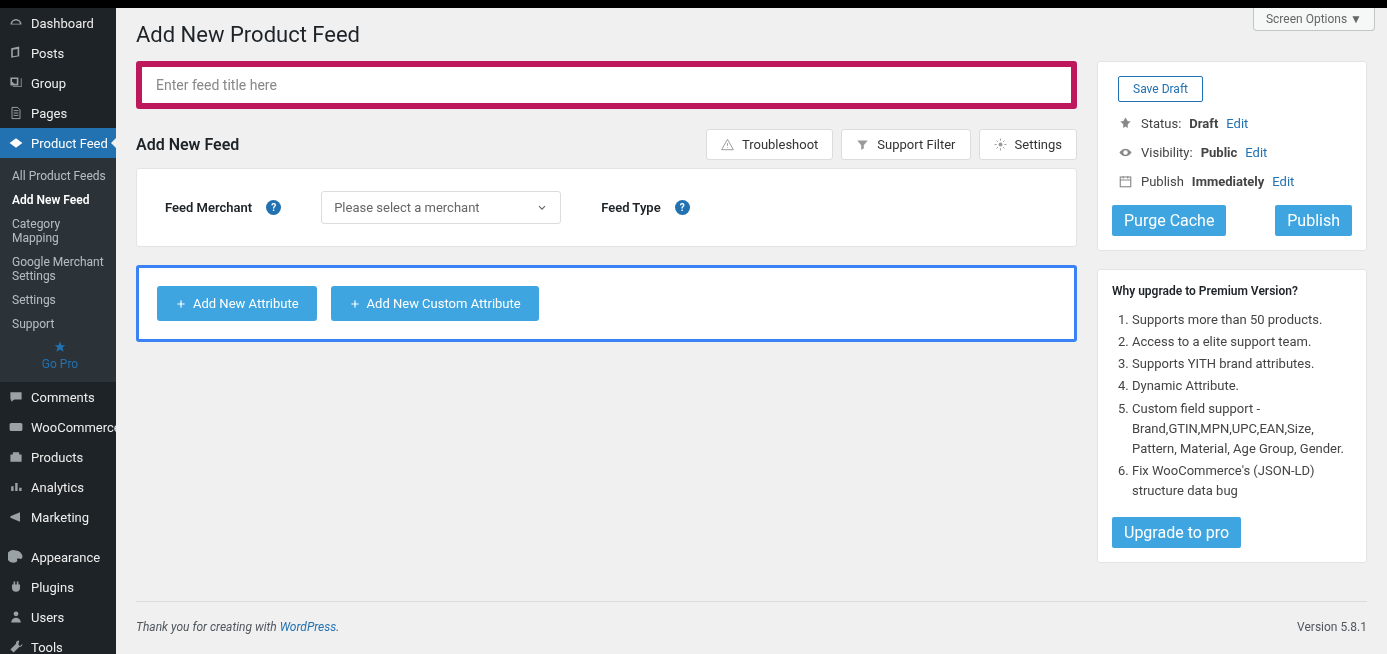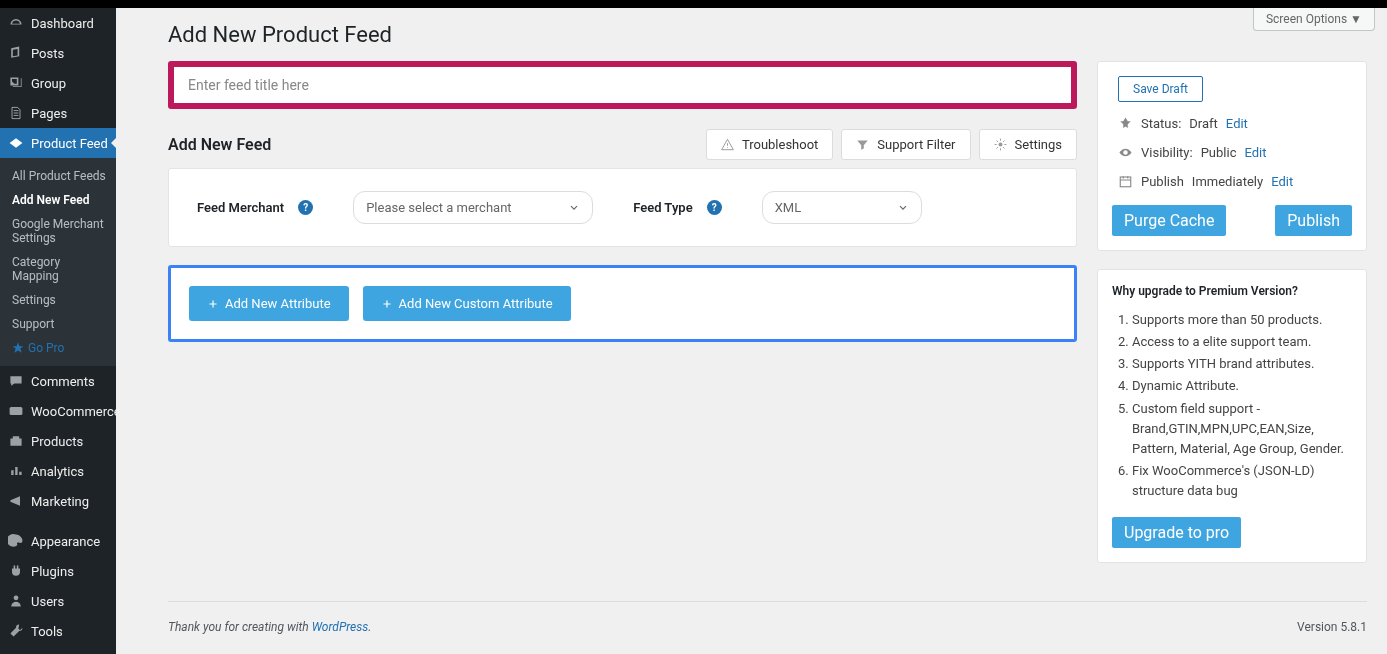--- a/index.html
+++ b/index.html
@@ -1,30 +1,30 @@
 <!DOCTYPE html>
 <html><head>
 <meta charset="utf-8">
 <style>
 * { margin: 0; padding: 0; box-sizing: border-box; font-family: -apple-system, BlinkMacSystemFont, "Segoe UI", Roboto, sans-serif; }
 body { background: #f0f0f1; font-size: 13px; color: #1d2327; width: 1387px; height: 654px; overflow: hidden; position: relative; }
 .topbar { height: 8px; background: #000; width: 100%; }
-.wrap { display: flex; height: 646px; gap: 32px; }
+.wrap { display: flex; height: 646px; }
 
 
 .sidebar { width: 116px; background: #1d2327; color: #eee; flex-shrink: 0; height: 100%; overflow-y: auto; }
 .menu-item { display: flex; align-items: center; padding: 7px 6px 7px 8px; font-size: 13px; color: #eee; cursor: pointer; }
 .menu-item .ic { width: 16px; height: 16px; margin-right: 7px; fill: rgba(240,246,252,.6); flex-shrink: 0; }
 .menu-item.active { background: #2271b1; color: #fff; position: relative; }
 .menu-item.active .ic { fill: #fff; }
 .menu-item.active::after { content: ""; position: absolute; right: -1px; top: 50%; margin-top: -6px; border: 6px solid transparent; border-right-color: #f0f0f1; }
 .submenu { background: #2c3338; padding: 6px 0; }
 .sub-item { padding: 5px 8px 5px 12px; font-size: 12px; color: rgba(240,246,252,.7); cursor: pointer; }
 .sub-item.current { color: #fff; font-weight: 600; }
-.sub-item.gopro { color: #2271b1; display:flex; align-items:center; gap:4px; }
+.sub-item.gopro { color: #2271b1; display:flex; align-items:center; gap:4px;flex-direction:column; }
 .sub-item.gopro svg { fill:#2271b1; width:12px; height:12px; }
 
 
 .content { flex: 1; padding: 0 20px 20px 20px; position: relative; display:flex; flex-direction:column; }
 .screen-options { position: absolute; right: 12px; top: 0; background: #f6f7f7; border: 1px solid #c3c4c7; border-top: none; border-radius: 0 0 4px 4px; padding: 4px 12px; font-size: 12px; color:#666; cursor:pointer; }
 .page-title { font-size: 22px; font-weight: 400; padding: 14px 0 14px 0; }
 .columns { display: flex; gap: 20px; flex:1 0 auto; }
 .col-main { flex: 1; }
 .col-side { width: 270px; }
 
@@ -34,34 +34,34 @@
 .feed-header { display: flex; align-items: center; margin: 20px 0 8px 0; }
 .feed-header h2 { font-size: 16px; font-weight: 600; }
 .header-btns { margin-left: auto; display: flex; gap: 8px; }
 .wbtn { background: #fff; border: 1px solid #dcdcde; border-radius: 3px; padding: 7px 14px; font-size: 13px; display: flex; align-items: center; gap: 8px; cursor: pointer; color:#333; }
 .wbtn svg { width: 13px; height: 13px; fill: #999; }
 
 .panel { background: #fff; border: 1px solid #e4e4e6; border-radius: 3px; padding: 22px 28px; display:flex; align-items:center; gap:40px; margin-bottom:18px; }
 .field-group { display:flex; align-items:center; gap:14px; }
 .field-label { font-weight:600; font-size:13px; }
 .help { width:15px; height:15px; border-radius:50%; background:#2271b1; color:#fff; display:inline-flex; align-items:center; justify-content:center; font-size:10px; font-weight:700; }
-.select { border:1px solid #dcdcde; border-radius:12px; padding:8px 12px; font-size:13px; color:#666; width:240px; display:flex; align-items:center; justify-content:space-between; background:#fff; cursor:pointer; }
+.select { border:1px solid #dcdcde; border-radius:3px; padding:8px 12px; font-size:13px; color:#666; width:240px; display:flex; align-items:center; justify-content:space-between; background:#fff; cursor:pointer; }
 .select.narrow { width:160px; }
 .chev { width:12px; height:12px; fill:#666; }
 
 .attr-panel { background:#fff; border:3px solid #3b82f6; border-radius:3px; padding:18px; display:flex; gap:14px; }
 .blue-btn { background:#3ea5e0; color:#fff; border:none; border-radius:3px; padding:10px 18px; font-size:13px; display:flex; align-items:center; gap:6px; cursor:pointer; }
 .blue-btn svg{ width:12px; height:12px; fill:#fff; stroke:#fff; }
 
 
 .sidebox { background:#fff; border:1px solid #e4e4e6; border-radius:3px; padding:14px; margin-bottom:18px; }
 .save-draft { border:1px solid #2271b1; color:#2271b1; background:#fff; border-radius:2px; padding:5px 14px; font-size:12px; cursor:pointer; margin-left:6px; }
 .meta-row { display:flex; align-items:center; gap:8px; margin-top:14px; font-size:13px; color:#444; padding-left:6px; }
 .meta-row svg { width:15px; height:15px; fill:#888; }
-.meta-row .bold { font-weight:400; }
+.meta-row .bold { font-weight:700; }
 .meta-row .link { color:#2271b1; cursor:pointer; }
 .pub-row { display:flex; align-items:center; justify-content:space-between; margin-top:16px; }
 .btn-small { background:#3ea5e0; color:#fff; border:none; border-radius:2px; padding:6px 12px; font-size:16px; cursor:pointer; }
 
 .sidebox h3 { font-size:12px; font-weight:600; margin-bottom:12px; }
 .sidebox ol { padding-left:20px; font-size:13px; color:#444; line-height:1.55; }
 .sidebox ol li { margin-bottom:2px; }
 
 .footer { display:flex; align-items:center; justify-content:space-between; padding:18px 0 8px; font-size:12px; color:#50575e; border-top:1px solid #dcdcde; margin-top:20px; }
 .footer i{ font-style:italic; }
@@ -99,22 +99,22 @@
       </div>
     <div class="menu-item active">
         <svg class="ic" viewBox="0 0 20 20">
           <path d="M2 10l8-6 8 6-8 6z"></path>
         </svg>
         <span>Product Feed</span>
       </div>
     <div class="submenu">
       <div class="sub-item">All Product Feeds</div>
       <div class="sub-item current">Add New Feed</div>
+      <div class="sub-item">Category Mapping</div>
       <div class="sub-item">Google Merchant Settings</div>
-      <div class="sub-item">Category Mapping</div>
       <div class="sub-item">Settings</div>
       <div class="sub-item">Support</div>
       <div class="sub-item gopro">
           <svg viewBox="0 0 20 20">
             <path d="M10 1l2.5 6H19l-5 4 2 7-6-4-6 4 2-7-5-4h6.5z"></path>
           </svg>
           <span>Go Pro</span>
         </div>
     </div>
     <div class="menu-item">
@@ -223,26 +223,20 @@
           <div class="select">
             <span>Please select a merchant</span>
             <svg class="chev" viewBox="0 0 20 20">
                 <path d="M5 7l5 5 5-5" fill="none" stroke="#666" stroke-width="2"></path>
               </svg>
           </div>
           <div class="field-group">
             <span class="field-label">Feed Type</span>
             <span class="help">?</span>
           </div>
-          <div class="select narrow">
-            <span>XML</span>
-            <svg class="chev" viewBox="0 0 20 20">
-                <path d="M5 7l5 5 5-5" fill="none" stroke="#666" stroke-width="2"></path>
-              </svg>
-          </div>
         </div>
 
         <div class="attr-panel">
           <button class="blue-btn">
               <svg viewBox="0 0 20 20">
                 <path d="M10 4v12M4 10h12" stroke="#fff" stroke-width="2"></path>
               </svg>
               <span>Add New Attribute</span>
             </button>
           <button class="blue-btn">

